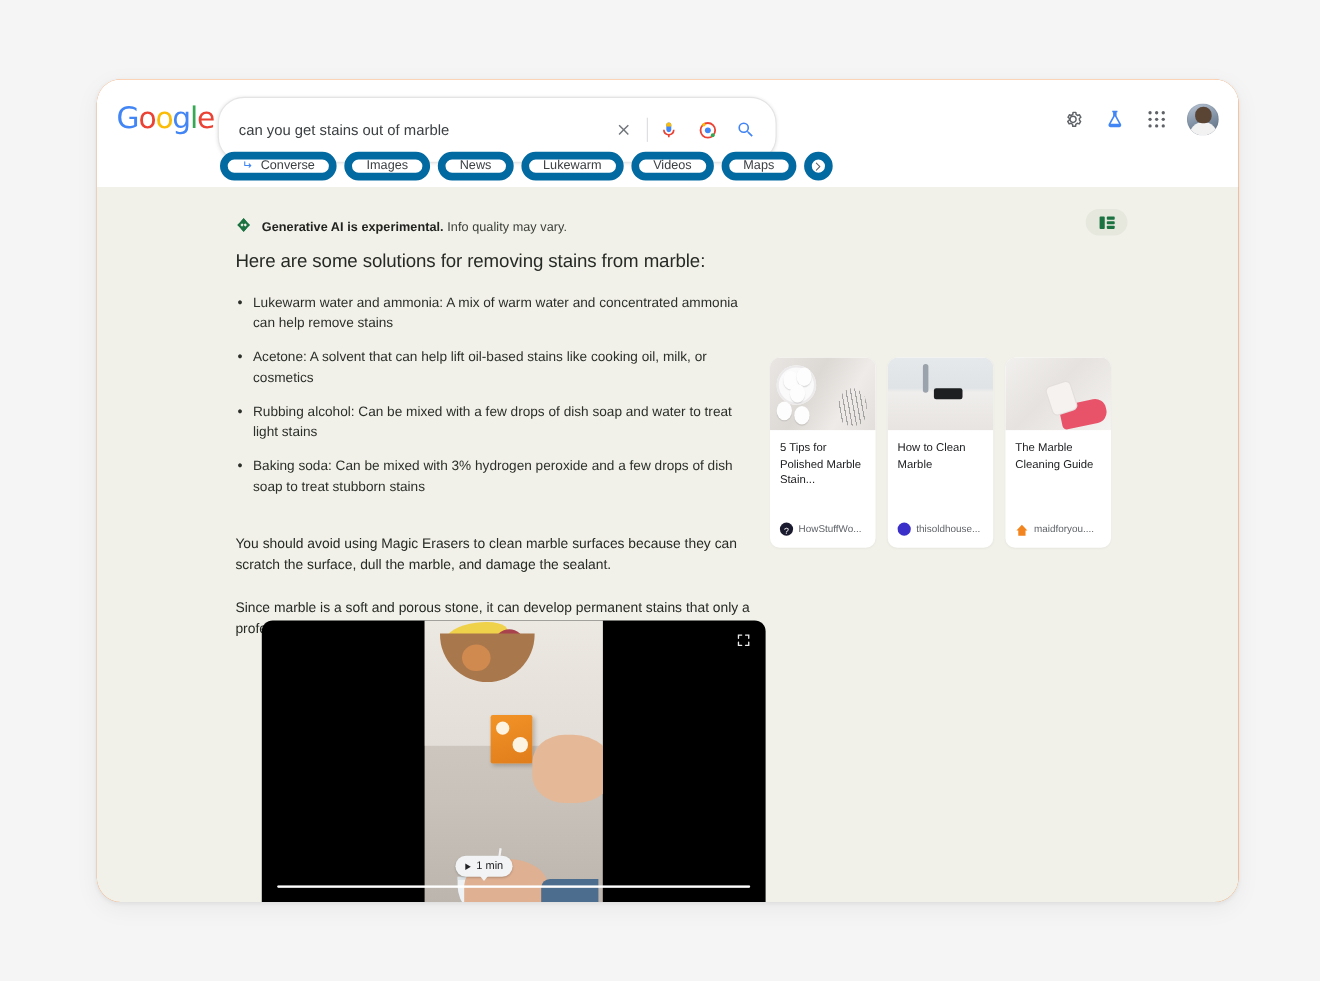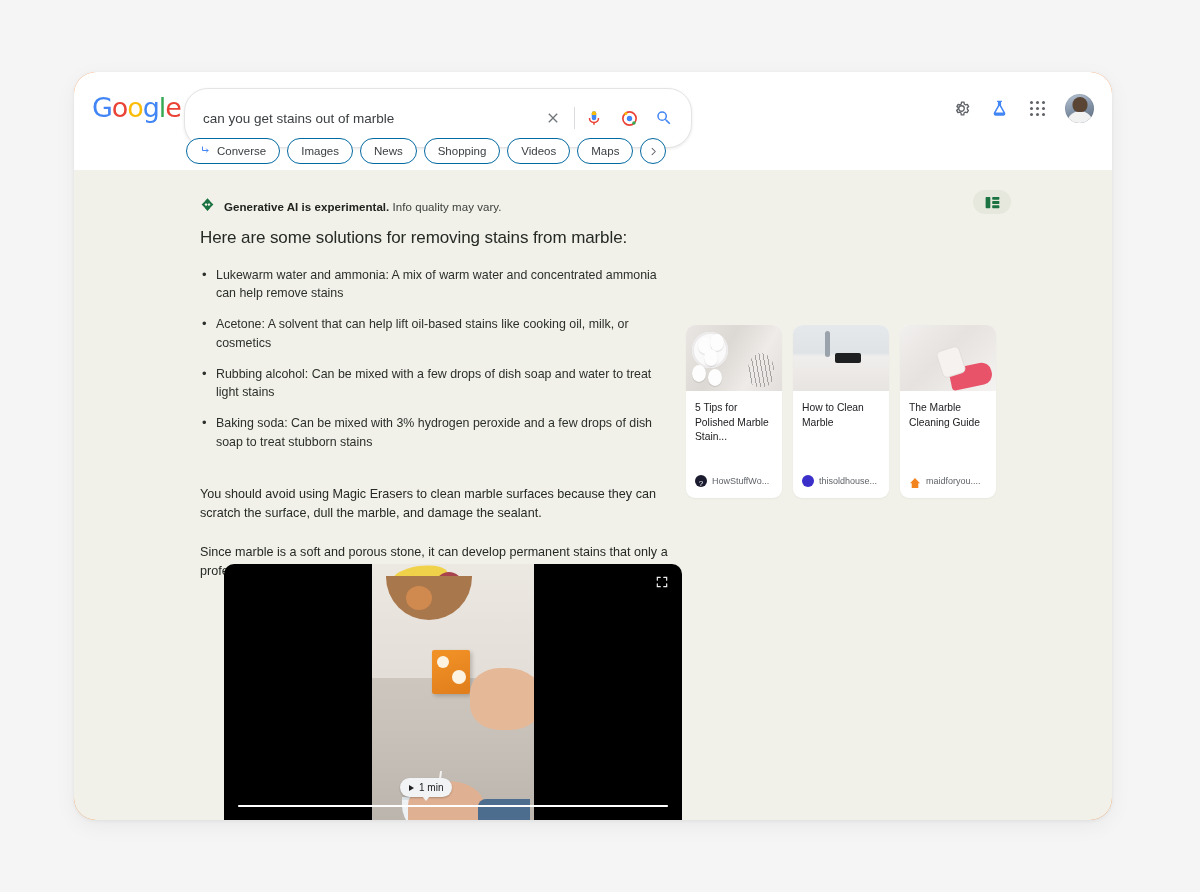--- a/index.html
+++ b/index.html
@@ -6,21 +6,21 @@
   html, body {
     width: 1200px; height: 892px;
     background: #f5f5f5;
     font-family: "Liberation Sans", sans-serif;
     overflow: hidden;
   }
   .page { position: relative; width: 1200px; height: 892px; background: #f5f5f5; }
 
   
   .card {
-    position: absolute; left: 74px; top: 72px;
+    position: absolute; left: 88px; top: 72px;
     width: 1038px; height: 748px;
     background: #f97316;
     border-radius: 22px;
     overflow: hidden;
     box-shadow: 0 1px 4px rgba(0,0,0,.06), 0 6px 22px rgba(0,0,0,.05);
   }
 
   
   .header {
     position: relative; height: 98px; background: #fff;
@@ -56,21 +56,21 @@
   .sb-mic { width: 22px; margin-right: 13px; }
   .sb-lens { width: 22px; margin-right: 13px; }
   .sb-go { width: 22px; margin-right: 16px; }
 
   .chips {
     position: absolute; left: 112px; top: 66px;
     display: flex; gap: 7px; align-items: center;
   }
   .chip {
     height: 26px; padding: 0 13px;
-    border: 1px solid #0369a1; border-radius: 14px;
+    border: 7px solid #0369a1; border-radius: 14px;
     background: #fff;
     display: flex; align-items: center; gap: 5px;
     font-size: 11.5px; color: #3c4043; white-space: nowrap;
     cursor: pointer;
   }
   .chip.next { width: 26px; padding: 0; justify-content: center; }
 
   .hdr-right {
     position: absolute; right: 18px; top: 22px;
     display: flex; align-items: center; gap: 17px;
@@ -279,21 +279,21 @@
           </span>
           <span>Converse</span>
         </div>
         <div class="chip">
             <span>Images</span>
           </div>
         <div class="chip">
             <span>News</span>
           </div>
         <div class="chip">
-            <span>Shopping</span>
+            <span>Lukewarm</span>
           </div>
         <div class="chip">
             <span>Videos</span>
           </div>
         <div class="chip">
             <span>Maps</span>
           </div>
         <div class="chip next">
           <svg width="11" height="11" viewBox="0 0 24 24">
               <path fill="none" stroke="#5f6368" stroke-width="2.2" stroke-linecap="round" stroke-linejoin="round" d="m9 5 7 7-7 7"></path>

